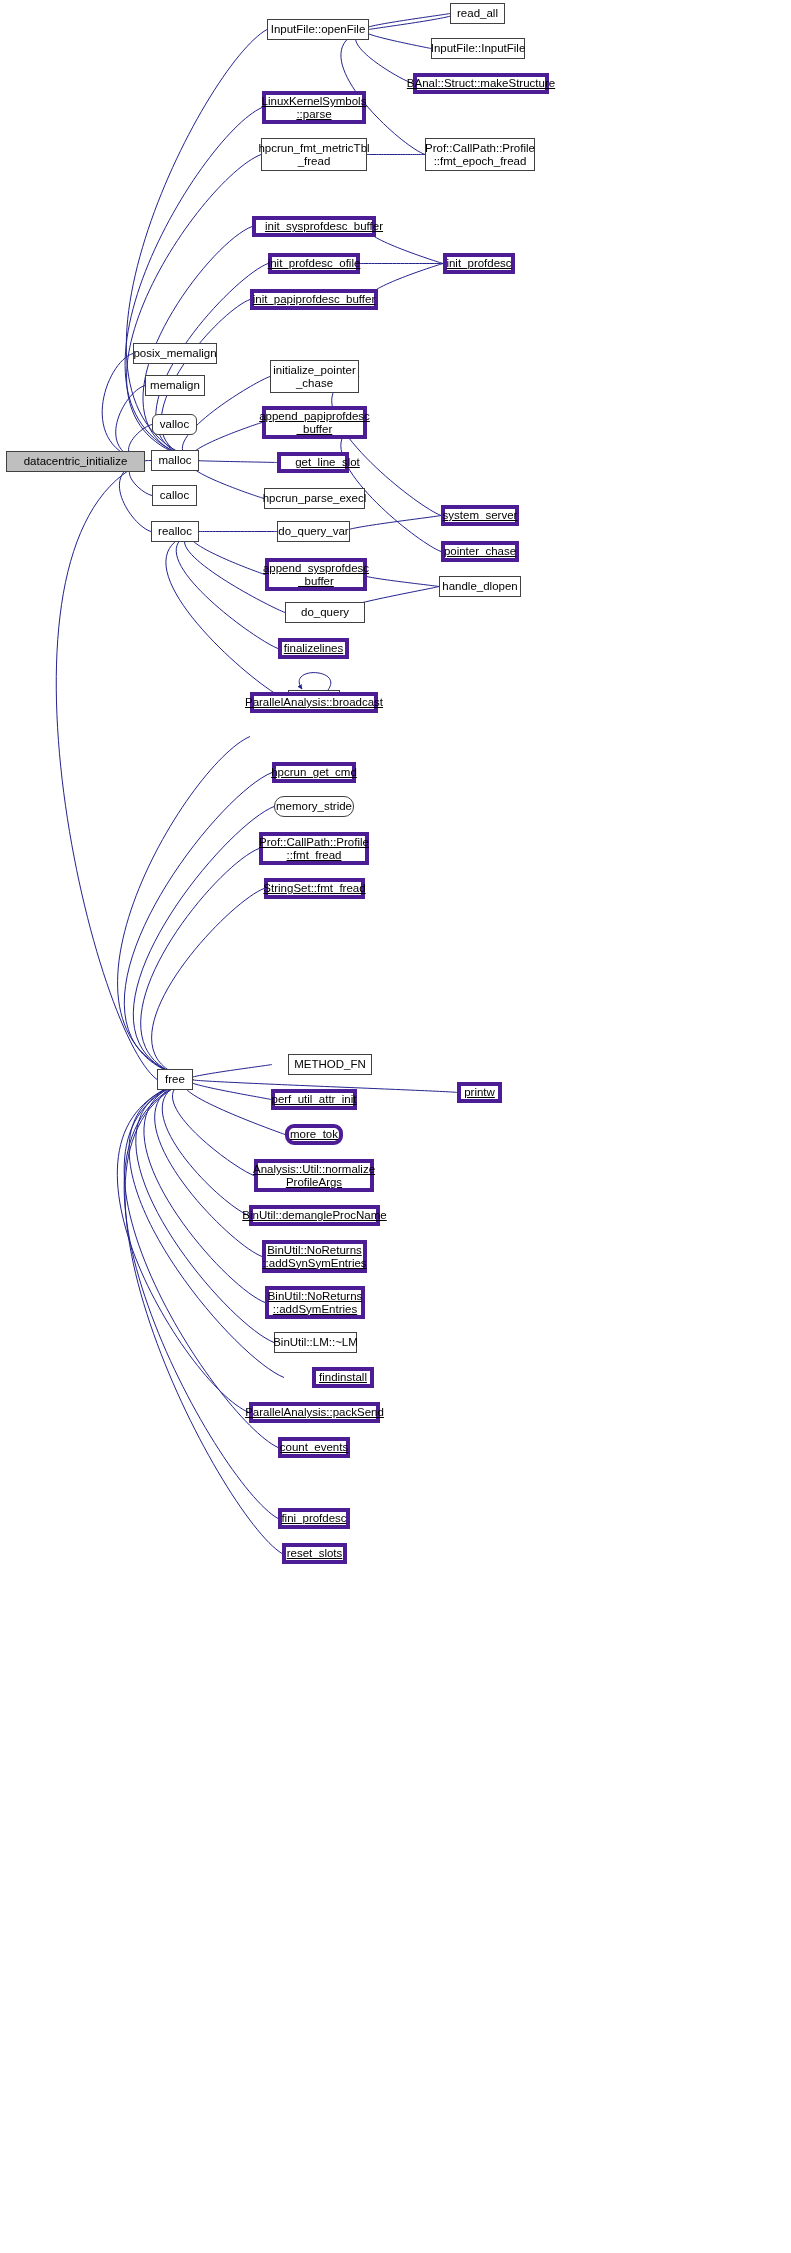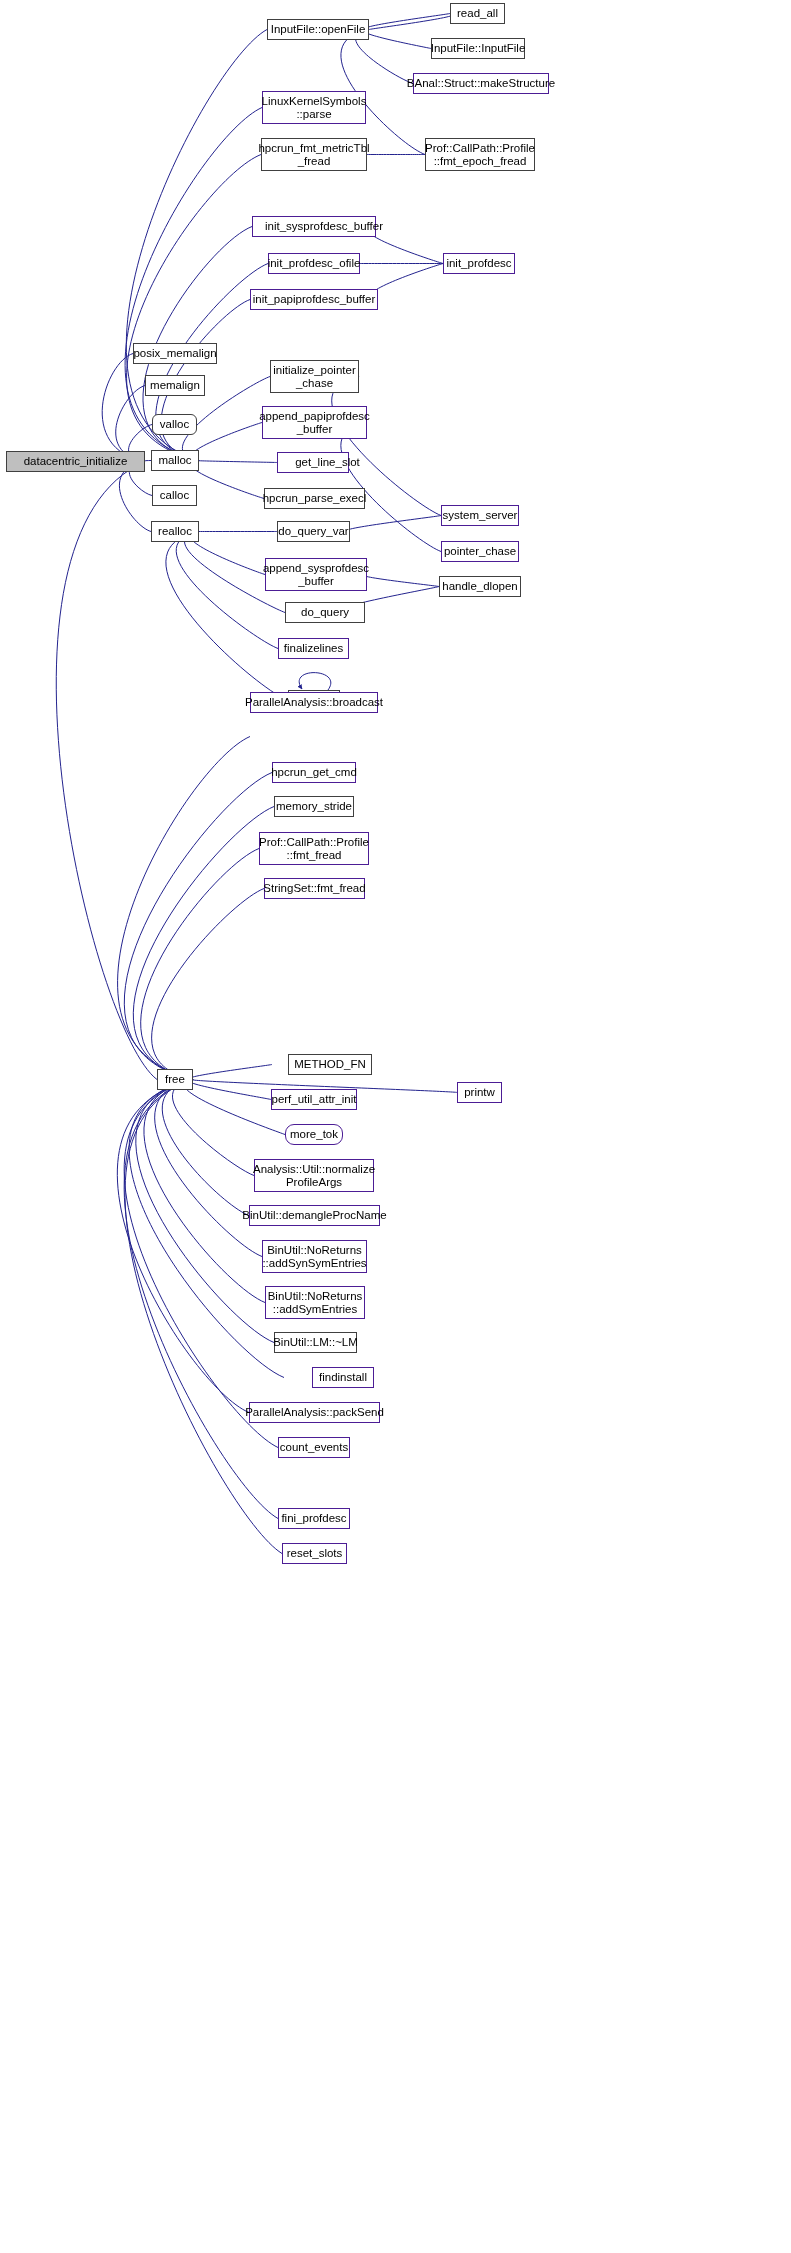--- a/index.html
+++ b/index.html
@@ -35,21 +35,22 @@
     border: 1px solid #404040;
     color: #000000;
     font-size: 11.5px;
     line-height: 12.5px;
     letter-spacing: 0px;
     white-space: pre-line;
     z-index: 5;
     cursor: pointer;
   }
   .node.red {
-    border: 1px solid #4c1d95;
+    border: 4px solid #4c1d95;
+    text-decoration: underline;
   }
   .node.current {
     background: #bfbfbf;
     border: 1px solid #404040;
   }
 </style>
 </head>
 <body>
 
 <div id="graph">
@@ -142,21 +143,21 @@
       <div class="node red" style="left: 277px; top: 452px; width: 72px; height: 21px; padding-left: 29px;">get_line_slot</div>
       <div class="node" style="left: 264px; top: 488px; width: 101px; height: 21px;">hpcrun_parse_execl</div>
       <div class="node" style="left: 277px; top: 521px; width: 73px; height: 21px;">do_query_var</div>
       <div class="node red" style="left: 265px; top: 558px; width: 102px; height: 33px;">append_sysprofdesc
 _buffer</div>
       <div class="node" style="left: 285px; top: 602px; width: 80px; height: 21px;">do_query</div>
       <div class="node red" style="left: 278px; top: 638px; width: 71px; height: 21px;">finalizelines</div>
       <div class="node" style="left: 288px; top: 690px; width: 52px; height: 21px;">strwrap</div>
       <div class="node red" style="left: 250px; top: 692px; width: 128px; height: 21px;">ParallelAnalysis::broadcast</div>
       <div class="node red" style="left: 272px; top: 762px; width: 84px; height: 21px;">hpcrun_get_cmd</div>
-      <div class="node" style="left: 274px; top: 796px; width: 80px; height: 21px;">memory_stride</div>
+      <div class="node" style="left: 274px; top: 796px; width: 80px; height: 21px; border-radius: 10px;">memory_stride</div>
       <div class="node red" style="left: 259px; top: 832px; width: 110px; height: 33px;">Prof::CallPath::Profile
 ::fmt_fread</div>
       <div class="node red" style="left: 264px; top: 878px; width: 101px; height: 21px;">StringSet::fmt_fread</div>
       <div class="node" style="left: 288px; top: 1054px; width: 84px; height: 21px;">METHOD_FN</div>
       <div class="node red" style="left: 271px; top: 1089px; width: 86px; height: 21px;">perf_util_attr_init</div>
       <div class="node red" style="left: 285px; top: 1124px; width: 58px; height: 21px; border-radius: 9px;">more_tok</div>
       <div class="node red" style="left: 254px; top: 1159px; width: 120px; height: 33px;">Analysis::Util::normalize
 ProfileArgs</div>
       <div class="node red" style="left: 249px; top: 1205px; width: 131px; height: 21px;">BinUtil::demangleProcName</div>
       <div class="node red" style="left: 262px; top: 1240px; width: 105px; height: 33px;">BinUtil::NoReturns

